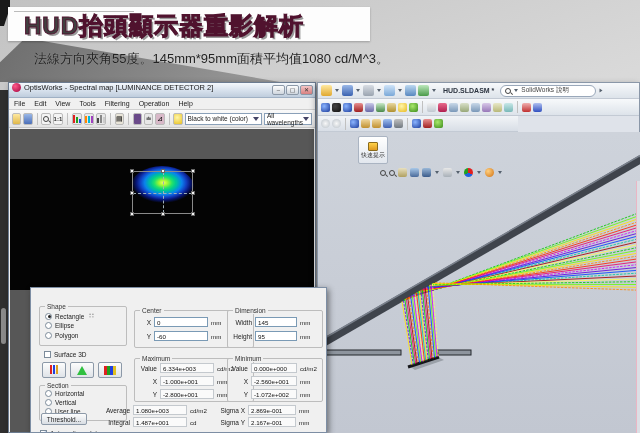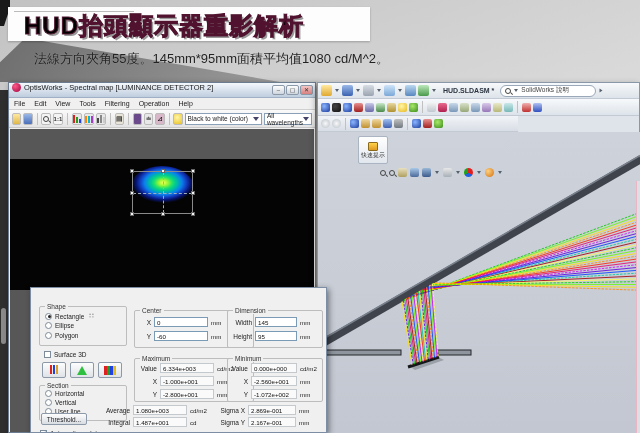--- a/index.html
+++ b/index.html
@@ -9,21 +9,21 @@
   
   .corner-mark{position:absolute;left:0;top:0;width:10px;height:26px;background:#1a1a1a;
                clip-path:polygon(0 0,100% 0,100% 30%,40% 100%,0 100%);}
   .tri-shadow{position:absolute;left:0;top:38px;width:280px;height:44px;
               background:linear-gradient(120deg,#6e6e6e,#9a9a9a);
               clip-path:polygon(9% 0,100% 100%,0 100%,0 55%);}
   .banner{position:absolute;left:8px;top:7px;width:362px;height:34px;background:#fdfdfd;
           box-shadow:0 1px 2px rgba(0,0,0,.25);}
   .banner .rule{position:absolute;left:6px;top:4px;width:120px;height:1px;background:#bbb;}
   .slide-title{position:absolute;left:16px;top:3px;font-size:24px;font-weight:bold;letter-spacing:1px;
-               color:#000000;-webkit-text-stroke:1px #50122e;text-shadow:2px 2px 0 #9a9a9a;}
+               color:#404040;-webkit-text-stroke:1px #50122e;text-shadow:2px 2px 0 #9a9a9a;}
   .slide-subtitle{position:absolute;left:34px;top:50px;font-size:13px;color:#222;
                   text-shadow:0 0 1px rgba(255,255,255,.4);}
   .left-gutter{position:absolute;left:0;top:90px;width:8px;height:343px;background:#2f2f2f;}
   .left-gutter .thumb{position:absolute;left:1px;top:218px;width:5px;height:36px;background:#8a8a8a;border-radius:3px;}
   
   .win{position:absolute;border:1px solid #6b7b90;box-shadow:2px 2px 6px rgba(0,0,0,.45);background:#f0f0f0;}
   .titlebar{position:relative;height:15px;background:linear-gradient(#f4f8fc,#d6e0ec 55%,#bfcddd);
             border-bottom:1px solid #9fb0c4;display:flex;align-items:flex-start;padding:0 3px;}
   .titlebar .tlogo{width:9px;height:9px;border-radius:50%;margin-right:3px;
                    background:radial-gradient(circle at 35% 35%,#ff5a8a,#a0003c);}
@@ -114,21 +114,21 @@
 
 <div id="stage">
 
   <div class="corner-mark"></div>
   <div class="tri-shadow"></div>
 
   <div class="banner">
     <div class="rule"></div>
     <div class="slide-title">HUD抬頭顯示器重影解析</div>
   </div>
-  <div class="slide-subtitle">法線方向夾角55度。145mm*95mm面積平均值1080 cd/M^2。</div>
+  <div class="slide-subtitle">法線方向夾角55度。145mm*95mm面積平均值1080 cd/M^3。</div>
 
   <div class="left-gutter">
     <div class="thumb"></div>
   </div>
 
   <div class="win" id="ow">
     <div class="titlebar">
       <span class="tlogo"></span>
       <span class="ttext">OptisWorks - Spectral map [LUMINANCE DETECTOR 2]</span>
       <span class="winbtns">

